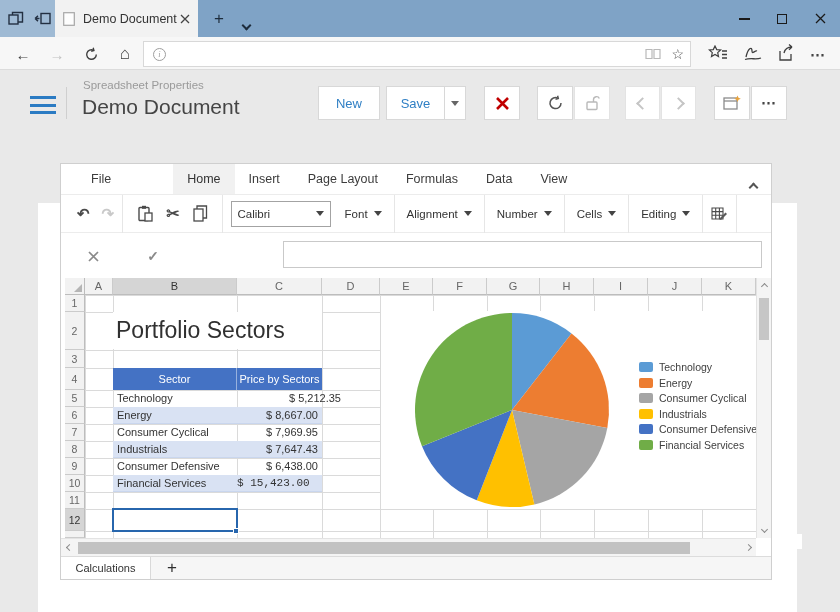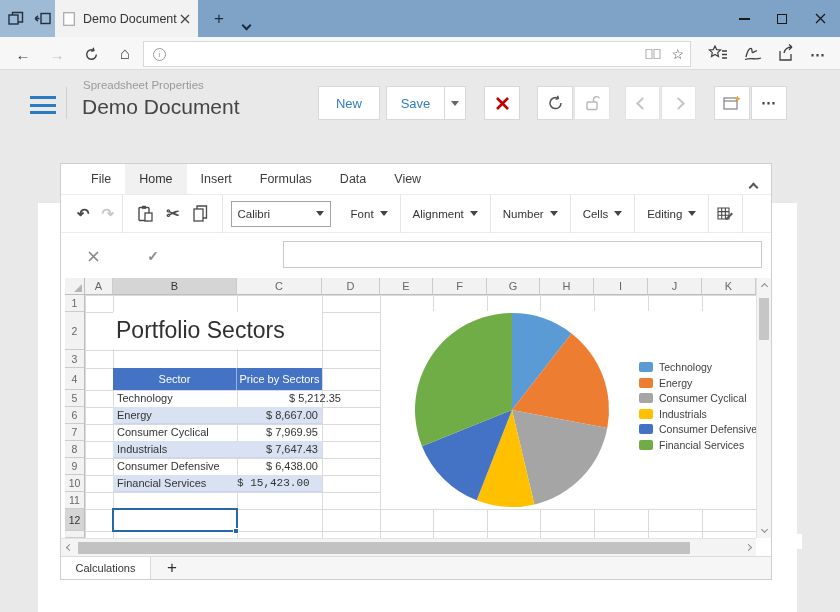--- a/index.html
+++ b/index.html
@@ -49,21 +49,21 @@
   .ribbonrow{left:0;top:0;width:710px;height:31px;border-bottom:1px solid #ececec;display:flex;align-items:stretch;padding-left:16px}
   .rtab{display:flex;align-items:center;padding:0 14px;font-size:12.5px;color:#3c3c3c;cursor:pointer}
   .rtab.active{background:#f1f1f1;color:#333}
   .collapsechev{right:14px;top:13px}
   .collapsechev .chev{border-color:#555}
   .toolrow{left:0;top:31px;width:710px;height:38px;border-bottom:1px solid #ececec;display:flex;align-items:center;padding-left:16px}
   .sep{width:1px;height:38px;background:#e6e6e6;margin:0 8px;flex:none}
   .tbtn{display:flex;align-items:center;justify-content:center;color:#4a4a4a;cursor:pointer;flex:none}
   .glyph15{font-size:15px;font-weight:bold}
   .disg{color:#c9c9c9}
-  .fontbox{width:100px;height:26px;border:1px solid #a3a3a3;display:flex;align-items:center;padding:0 6px;font-size:11.5px;color:#333;position:relative;margin-right:16px;flex:none;cursor:pointer}
+  .fontbox{width:100px;height:26px;border:1px solid #a3a3a3;display:flex;align-items:center;padding:0 6px;font-size:11.5px;color:#333;position:relative;margin-right:10px;flex:none;cursor:pointer}
   .fontbox .tri{position:absolute;right:6px;border-top-color:#444}
   .ddbtn{display:flex;align-items:center;font-size:11.5px;color:#333;padding:0 4px;cursor:pointer;flex:none}
   .ddbtn .tri{margin-left:6px;border-top-color:#444}
   .formularow{left:0;top:69px;width:710px;height:45px}
   .fic{top:14px;width:20px;height:18px;display:flex;align-items:center;justify-content:center;color:#8a8a8a;cursor:pointer}
   .finput{left:222px;top:8px;width:479px;height:27px;border:1px solid #c9c9c9;font-size:12px;padding:0 5px;outline:none;color:#333}
   
   .gridwrap{left:0;top:114px;width:695px;height:260px;background:#fff;overflow:hidden}
   .hcell{background:#f2f2f2;border-right:1px solid #cbcbcb;border-bottom:1px solid #bdbdbd;color:#666;font-size:11px;display:flex;align-items:center;justify-content:center}
   .hcell.hl{background:#d5d5d5;color:#333}
@@ -219,25 +219,28 @@
 <button class="abs hbtn" style="left:751px;width:36px">
     <span class="dots">⋯</span>
   </button>
 
 <div class="abs widget">
 
   <div class="abs ribbonrow" id="ribbon-tabs">
       <div class="rtab" style="position: relative;">
         <span>File</span>
       </div>
-      <div class="rtab active" style="position: relative;">
+      <div class="rtab active" style="position: relative; margin-left: 48px;">
         <span>Home</span>
       </div>
       <div class="rtab" style="position: relative;">
         <span>Insert</span>
+      </div>
+      <div class="rtab" style="position: relative;">
+        <span>Page Layout</span>
       </div>
       <div class="rtab" style="position: relative;">
         <span>Formulas</span>
       </div>
       <div class="rtab" style="position: relative;">
         <span>Data</span>
       </div>
       <div class="rtab" style="position: relative;">
         <span>View</span>
       </div>

